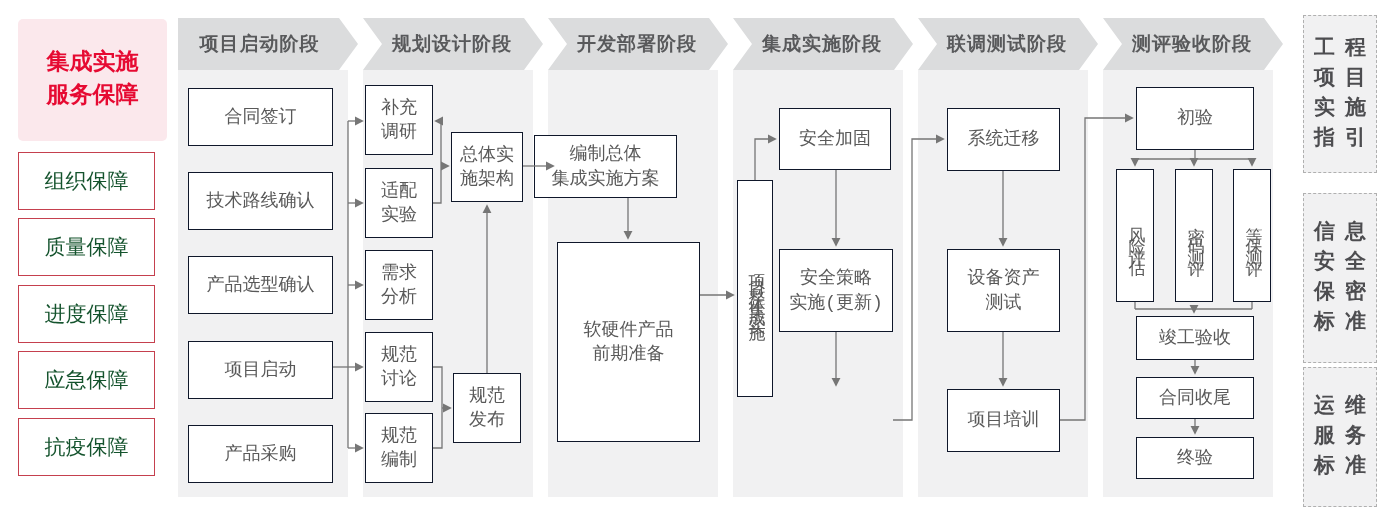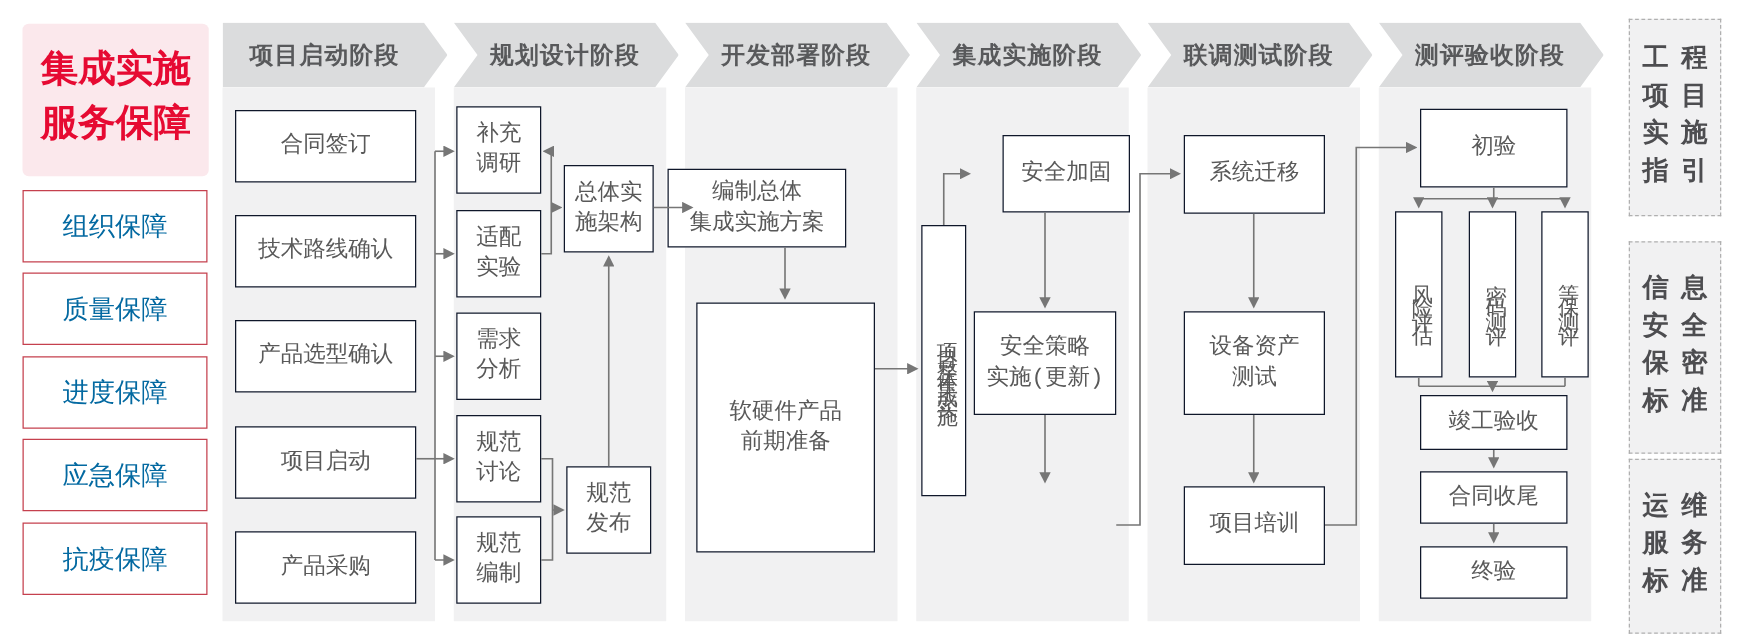--- a/index.html
+++ b/index.html
@@ -24,26 +24,26 @@
     font-size:18px; line-height:1.35; display:flex; align-items:center; justify-content:center;
     text-align:center; white-space:pre-line; box-sizing:border-box;
   }
   .node.v {
     writing-mode:vertical-rl; text-orientation:upright; font-size:17px; letter-spacing:7px;
   }
   .node.v3 { letter-spacing:11px; }
   
   .side-title {
     position:absolute; left:18px; top:19px; width:149px; height:122px; background:#fbe8ec;
-    border-radius:5px; color:#e60a32; font-weight:bold; font-size:30px; line-height:1.45;
+    border-radius:5px; color:#e60a32; font-weight:bold; font-size:23px; line-height:1.45;
     display:flex; align-items:center; justify-content:center; text-align:center; white-space:pre-line;
   }
   .side-item {
-    position:absolute; left:18px; width:148px; height:58px; background:#ffffff;
-    border:1.5px solid #c5404e; color:#0369a1; font-size:21px;
+    position:absolute; left:18px; width:137px; height:58px; background:#ffffff;
+    border:1.5px solid #c5404e; color:#14532d; font-size:21px;
     display:flex; align-items:center; justify-content:center; box-sizing:border-box;
   }
   
   .ref {
     position:absolute; left:1303px; width:74px; background:#f1f1f2; border:1px dashed #b0b0b0;
     color:#4d4d50; font-weight:bold; font-size:21px; line-height:1.42; letter-spacing:10px;
     display:flex; align-items:center; justify-content:center; text-align:center;
     white-space:pre-line; box-sizing:border-box; padding-left:10px;
   }
   svg.wires { position:absolute; left:0; top:0; pointer-events:none; }
@@ -96,21 +96,21 @@
 施架构</div>
   <div class="node" style="left:453px;top:373px;width:68px;height:70px">规范
 发布</div>
 
   <div class="node" style="left:534px;top:135px;width:143px;height:63px">编制总体
 集成实施方案</div>
   <div class="node" style="left:557px;top:242px;width:143px;height:200px">软硬件产品
 前期准备</div>
 
   <div class="node v" style="left:737px;top:180px;width:36px;height:217px">项目整体集成实施</div>
-  <div class="node" style="left:802px;top:108px;width:102px;height:62px">安全加固</div>
+  <div class="node" style="left:779px;top:108px;width:112px;height:62px">安全加固</div>
   <div class="node" style="left:779px;top:249px;width:114px;height:83px">安全策略
 实施(更新)</div>
 
   <div class="node" style="left:947px;top:108px;width:113px;height:63px">系统迁移</div>
   <div class="node" style="left:947px;top:249px;width:113px;height:83px">设备资产
 测试</div>
   <div class="node" style="left:947px;top:389px;width:113px;height:63px">项目培训</div>
 
   <div class="node" style="left:1136px;top:87px;width:118px;height:63px">初验</div>
   <div class="node v v3" style="left:1116px;top:169px;width:38px;height:133px">风险评估</div>

